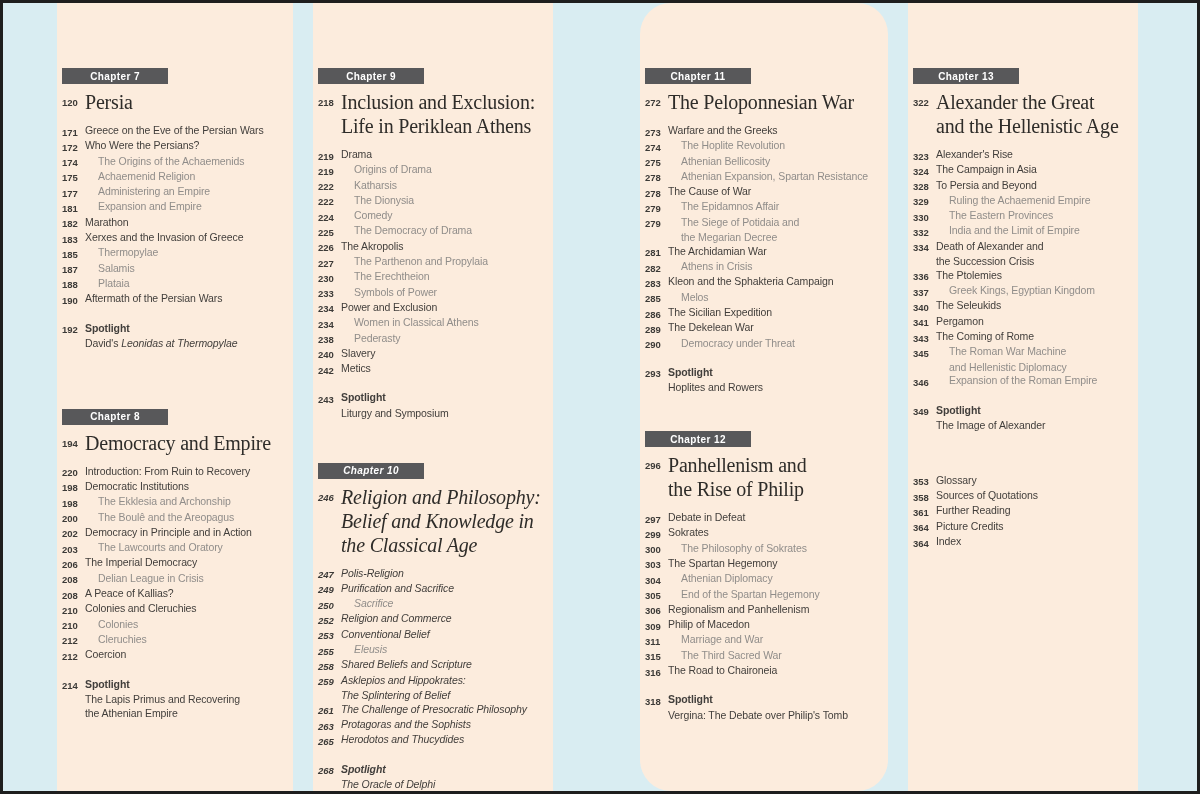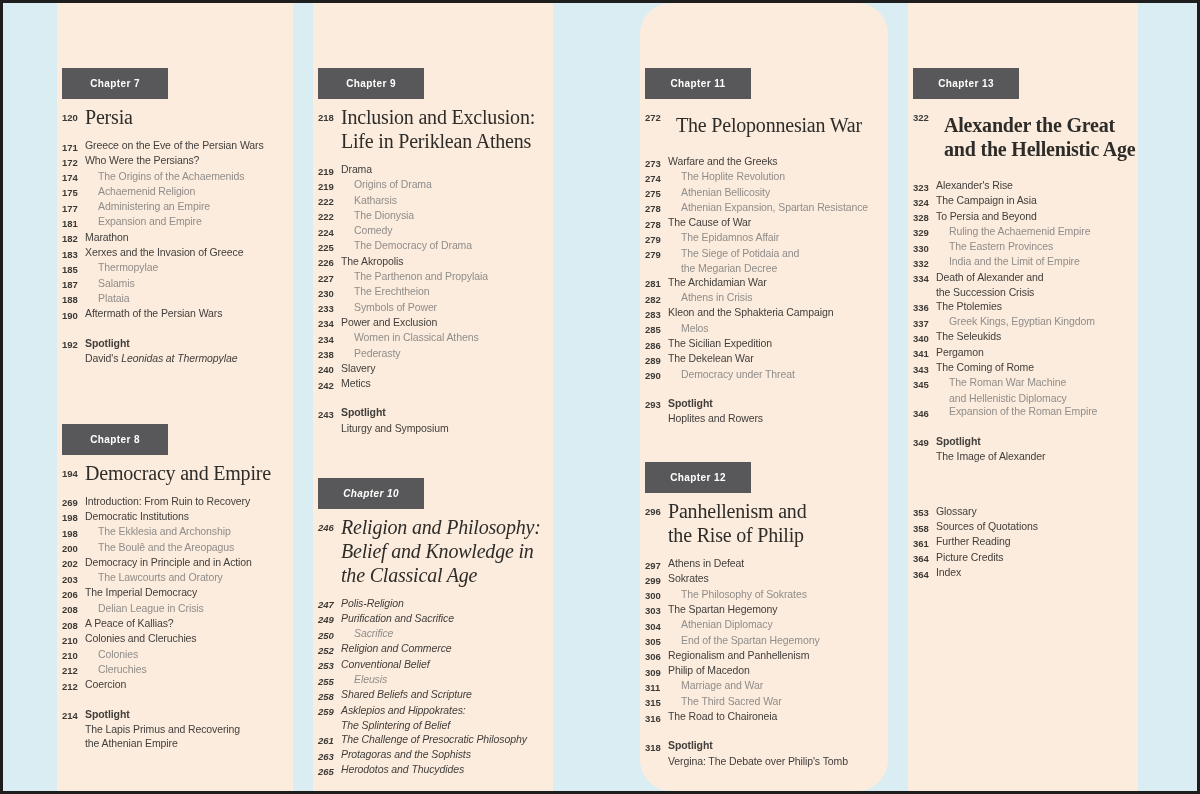--- a/index.html
+++ b/index.html
@@ -22,21 +22,21 @@
   .p2{left:310px;width:240px;}
   .p3{left:637px;width:248px;border-radius:31px;}
   .p4{left:905px;width:230px;}
 
   .p1 .section + .section{margin-top:58px;}
   .p2 .section + .section{margin-top:42px;font-style:italic;}
   .p3 .section + .section{margin-top:36px;}
   .p4 .section + .section{margin-top:41px;}
 
   .badge{
-    width:106px;height:31px;
+    width:106px;height:16px;
     background:var(--badge-bg,#58585a);
     color:var(--badge-fg,#ffffff);
     font-size:10px;font-weight:700;letter-spacing:.4px;
     display:flex;align-items:center;justify-content:center;
     margin-bottom:6px;
   }
   .title-row{display:flex;margin-bottom:10px;}
   .pnum{
     width:23px;flex:none;
     font-size:9.5px;font-weight:700;
@@ -136,21 +136,21 @@
           </div>
         </div>
       </section>
       <section class="section">
         <div class="badge">Chapter 8</div>
         <div class="title-row">
           <span class="pnum">194</span>
           <h2 class="title" style="margin: 0px; font-weight: 500;"><span>Democracy and Empire</span></h2>
         </div>
         <div class="row">
-          <span class="num">269</span>
+          <span class="num">220</span>
           <span class="txt">Introduction: From Ruin to Recovery</span>
         </div>
         <div class="row">
           <span class="num">198</span>
           <span class="txt">Democratic Institutions</span>
         </div>
         <div class="row">
           <span class="num">198</span>
           <span class="txt sub">The Ekklesia and Archonship</span>
         </div>
@@ -352,21 +352,21 @@
             <span class="txt"><span>The Oracle of Delphi</span></span>
           </div>
         </div>
       </section>
     </div>
   <div class="panel p3">
       <section class="section">
         <div class="badge">Chapter 11</div>
         <div class="title-row">
           <span class="pnum">272</span>
-          <h2 class="title" style="margin: 8px; font-weight: 500;"><span>The Peloponnesian War</span></h2>
+          <h2 class="title" style="margin: 0px; font-weight: 500;"><span>The Peloponnesian War</span></h2>
         </div>
         <div class="row">
           <span class="num">273</span>
           <span class="txt">Warfare and the Greeks</span>
         </div>
         <div class="row">
           <span class="num">274</span>
           <span class="txt sub">The Hoplite Revolution</span>
         </div>
         <div class="row">
@@ -433,21 +433,21 @@
         </div>
       </section>
       <section class="section">
         <div class="badge">Chapter 12</div>
         <div class="title-row">
           <span class="pnum">296</span>
           <h2 class="title" style="margin: 0px; font-weight: 500;"><span>Panhellenism and</span><br><span>the Rise of Philip</span></h2>
         </div>
         <div class="row">
           <span class="num">297</span>
-          <span class="txt">Athens in Defeat</span>
+          <span class="txt">Debate in Defeat</span>
         </div>
         <div class="row">
           <span class="num">299</span>
           <span class="txt">Sokrates</span>
         </div>
         <div class="row">
           <span class="num">300</span>
           <span class="txt sub">The Philosophy of Sokrates</span>
         </div>
         <div class="row">
@@ -492,21 +492,21 @@
             <span class="txt"><span>Vergina: The Debate over Philip's Tomb</span></span>
           </div>
         </div>
       </section>
     </div>
   <div class="panel p4">
       <section class="section">
         <div class="badge">Chapter 13</div>
         <div class="title-row">
           <span class="pnum">322</span>
-          <h2 class="title" style="margin: 8px; font-weight: 700;"><span>Alexander the Great</span><br><span>and the Hellenistic Age</span></h2>
+          <h2 class="title" style="margin: 0px; font-weight: 400;"><span>Alexander the Great</span><br><span>and the Hellenistic Age</span></h2>
         </div>
         <div class="row">
           <span class="num">323</span>
           <span class="txt">Alexander's Rise</span>
         </div>
         <div class="row">
           <span class="num">324</span>
           <span class="txt">The Campaign in Asia</span>
         </div>
         <div class="row">

